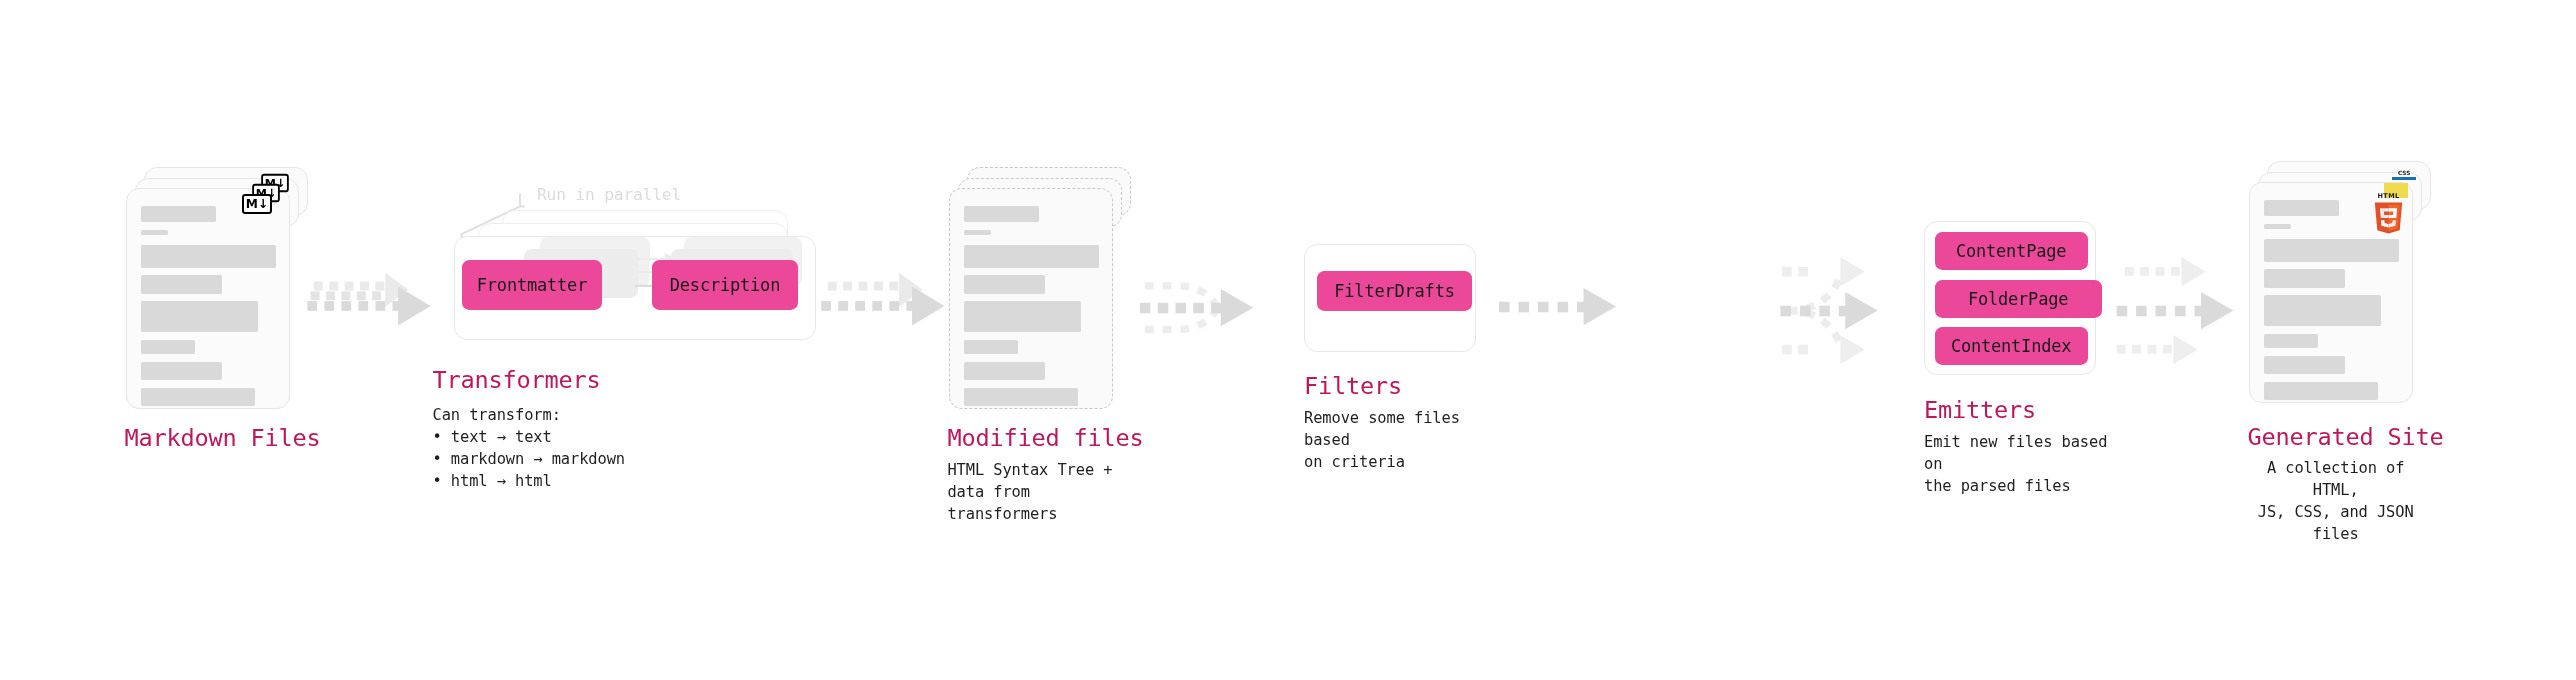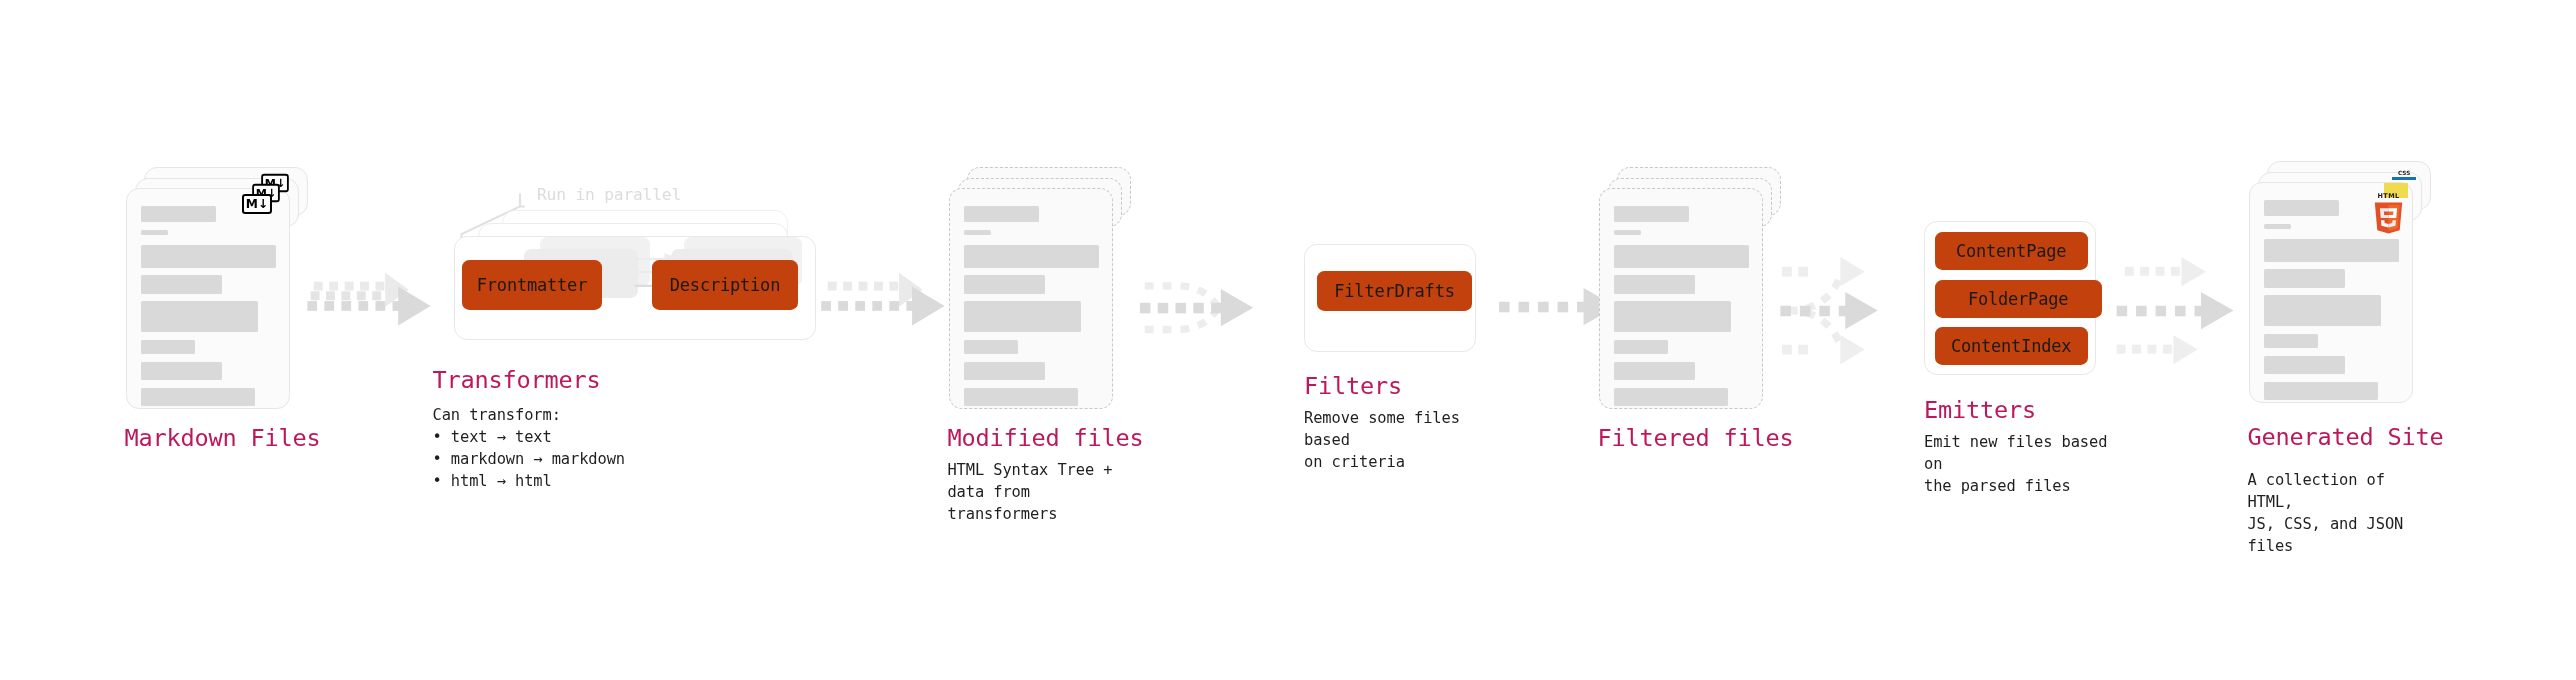--- a/index.html
+++ b/index.html
@@ -75,21 +75,21 @@
   }
 
   
   .groupbox {
     position: absolute;
     border: 1.6px solid #e8e8e8;
     border-radius: 13px;
     background: #ffffff;
   }
   .chip {
-    background: #c2410c;
+    background: #ec4899;
     border-radius: 7.3px;
     display: flex; align-items: center; justify-content: center;
     font-size: 17px; color: #1a1a1a;
     letter-spacing: -0.2px;
     white-space: nowrap;
   }
   .chip.ghost { background: #ececec; }
   .chip.ghost2 { background: #f1f1f1; }
 
   .parallel-label {
@@ -264,38 +264,20 @@
     <g fill="#dadada">
       <rect x="0" y="23" width="13" height="13"></rect>
         <rect x="24" y="23" width="13" height="13"></rect>
       <rect x="48" y="23" width="13" height="13"></rect>
         <rect x="72" y="23" width="13" height="13"></rect>
       <rect x="96" y="23" width="13" height="13"></rect>
       <polygon points="104,6 144,29 104,52"></polygon>
     </g>
   </svg>
 
-  <div class="stage" style="left:1599px; top:167px;">
-    <div class="cardstack" style="width:171px; height:244px;">
-      <div class="sheet dashed s3"></div>
-      <div class="sheet dashed s2"></div>
-      <div class="sheet dashed s1"></div>
-      <div class="skeleton">
-        <div class="bar" style="width:56%; height:16.3px;"></div>
-        <div class="bar" style="width:20%; height:5.7px;"></div>
-        <div class="bar" style="width:100%; height:23px; margin-top:9.8px;"></div>
-        <div class="bar" style="width:60%;  height:18.7px;"></div>
-        <div class="bar" style="width:87%;  height:31px;"></div>
-        <div class="bar" style="width:40%;  height:14.6px;"></div>
-        <div class="bar" style="width:60%;  height:18.7px;"></div>
-        <div class="bar" style="width:85%;  height:18px;"></div>
-      </div>
-    </div>
-    <div class="stage-title" style="position:absolute; left:-1.6px; top:257px;">Filtered files</div>
-  </div>
 
   <svg class="overlay" width="163" height="146" style="left:1780px; top:236px;" viewBox="0 0 200 180">
     <g stroke="#ededed" stroke-width="9" fill="none" stroke-dasharray="11 11" stroke-linecap="butt">
       <path d="M10,92 Q60,92 76,44"></path>
       <path d="M10,92 Q60,92 76,140"></path>
     </g>
     <g fill="#eeeeee">
       <rect x="2" y="38" width="12" height="12"></rect>
         <rect x="22" y="38" width="12" height="12"></rect>
       <polygon points="74,26 104,44 74,62"></polygon>
@@ -376,18 +358,18 @@
           <polygon fill="#e34f26" points="71,460 30,0 482,0 441,460 255,512"></polygon>
           <polygon fill="#ef652a" points="256,472 407,430 442,37 256,37"></polygon>
           <polygon fill="#ffffff" points="256,208 332,208 337,150 256,150 256,94 398,94 397,109 384,255 256,255"></polygon>
           <polygon fill="#ffffff" points="256,355 255,355 192,338 188,293 132,293 140,382 255,414 256,414"></polygon>
           <polygon fill="#ebebeb" points="256,208 185,208 180,150 256,150 256,94 114,94 128,255 256,255"></polygon>
           <polygon fill="#ebebeb" points="256,355 256,414 371,382 379,293 323,293 319,338 256,355"></polygon>
         </svg>
       </div>
     </div>
     <div class="stage-title" style="position:absolute; left:-1.6px; top:262px;">Generated Site</div>
-    <div class="stage-sub" style="position:absolute; left:-1.6px; top:309px;">A collection of HTML,
+    <div class="stage-sub" style="position:absolute; left:-1.6px; top:297px;text-align:center;">A collection of HTML,
 JS, CSS, and JSON files</div>
   </div>
 
 </div>
 
 
 </body></html>

